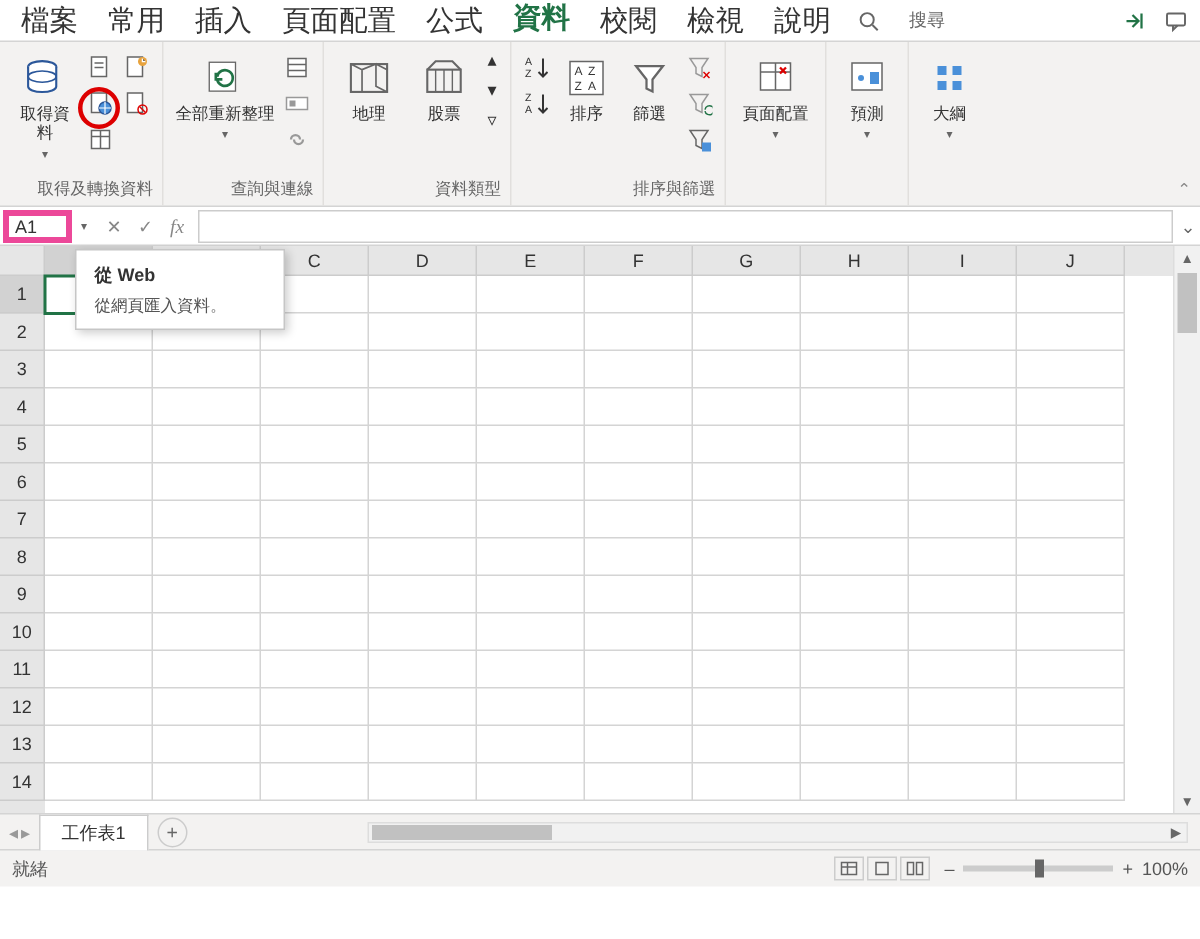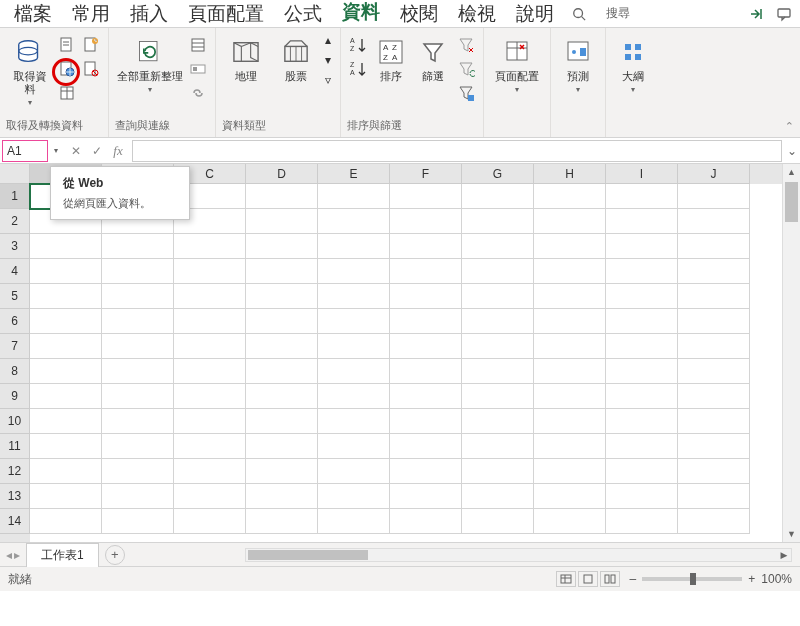--- a/index.html
+++ b/index.html
@@ -8,35 +8,35 @@
 .menubar { display: flex; align-items: center; height: 28px; border-bottom: 1px solid #d4d4d4; padding: 0 4px; background: #fff; }
 .menubar .tab { padding: 4px 10px; cursor: pointer; font-size: 19px; }
 .menubar .tab.active { border-bottom: 3px solid #217346; color: #217346; font-weight: 600; }
 .menubar .spacer { flex: 1; }
 .menubar .search { display: flex; align-items: center; gap: 20px; padding: 0 8px; color: #666; }
 .menubar .icon-btn { width: 24px; height: 24px; display: flex; align-items: center; justify-content: center; margin-left: 4px; }
 
 .ribbon { height: 110px; background: #f3f2f1; border-bottom: 1px solid #d4d4d4; display: flex; position: relative; }
 .ribbon-group { display: flex; flex-direction: column; align-items: center; padding: 4px 6px 0; border-right: 1px solid #e1dfdd; height: 100%; }
 .ribbon-group .items { display: flex; align-items: flex-start; flex: 1; gap: 2px; }
-.ribbon-group .label { font-size: 11px; color: #666; padding: 2px 0 4px; text-align: left; width: 100%; }
+.ribbon-group .label { font-size: 11px; color: #666; padding: 2px 0 4px; text-align: right; width: 100%; }
 .big-btn { display: flex; flex-direction: column; align-items: center; justify-content: flex-start; width: 48px; padding: 4px 2px; gap: 2px; font-size: 11px; text-align: center; line-height: 1.2; }
 .big-btn .ico { width: 32px; height: 32px; display: flex; align-items: center; justify-content: center; }
 .small-col { display: flex; flex-direction: column; gap: 2px; padding-top: 2px; }
 .small-btn { width: 22px; height: 22px; display: flex; align-items: center; justify-content: center; }
 .drop { font-size: 8px; color: #666; }
 
 .red-circle { position: absolute; width: 28px; height: 28px; border: 3px solid #d00; border-radius: 50%; left: 52px; top: 30px; z-index: 5; pointer-events: none; }
 
 .tooltip { position: absolute; left: 50px; top: 166px; background: #fff; border: 1px solid #c6c6c6; box-shadow: 2px 2px 6px rgba(0,0,0,0.2); padding: 8px 12px; z-index: 10; width: 140px; }
 .tooltip .tt-title { font-weight: 600; font-size: 12px; margin-bottom: 4px; }
 .tooltip .tt-body { font-size: 11px; color: #555; }
 
 .formula-bar { height: 26px; display: flex; align-items: center; border-bottom: 1px solid #d4d4d4; background: #fff; }
-.name-box { width: 46px; height: 22px; border: 1px solid #ec4899; margin: 0 2px; padding: 0 4px; display: flex; align-items: center; font-size: 12px; }
+.name-box { width: 46px; height: 22px; border: 4px solid #ec4899; margin: 0 2px; padding: 0 4px; display: flex; align-items: center; font-size: 12px; }
 .fb-btns { display: flex; gap: 1px; padding: 0 4px; }
 .fb-btn { width: 20px; height: 20px; display: flex; align-items: center; justify-content: center; color: #888; }
 .fx { font-style: italic; font-family: serif; font-size: 13px; }
 .formula-input { flex: 1; height: 22px; border: 1px solid #ccc; margin-right: 2px; padding: 0 4px; }
 .fb-expand { width: 16px; text-align: center; color: #666; }
 
 .grid-area { position: relative; height: 378px; overflow: hidden; background: #fff; }
 .corner { position: absolute; left: 0; top: 0; width: 30px; height: 20px; background: #e6e6e6; border-right: 1px solid #ccc; border-bottom: 1px solid #ccc; }
 .col-headers { position: absolute; left: 30px; top: 0; right: 18px; height: 20px; display: flex; background: #e6e6e6; }
 .col-h { width: 72px; border-right: 1px solid #ccc; border-bottom: 1px solid #ccc; text-align: center; font-size: 12px; line-height: 20px; color: #333; }

